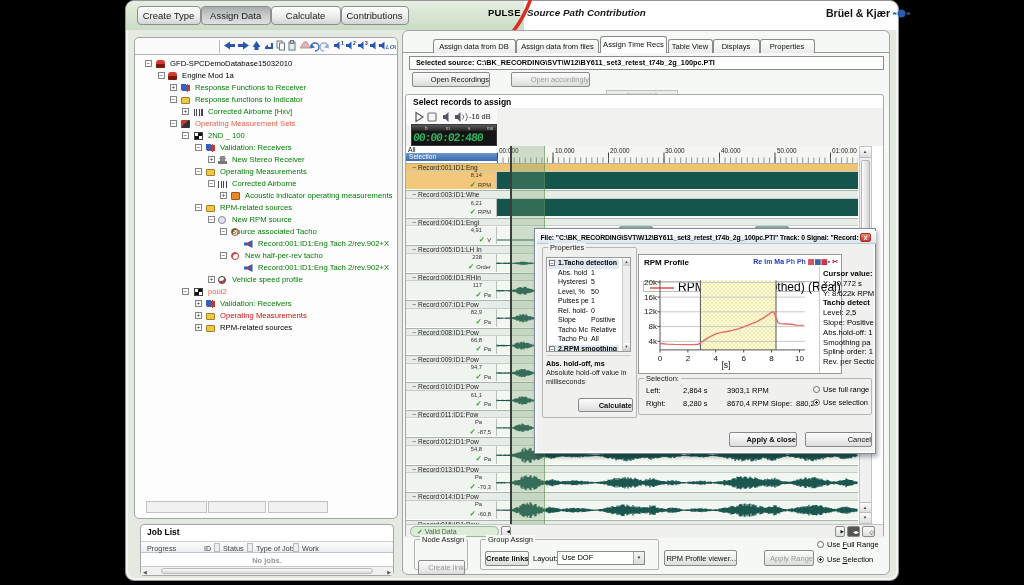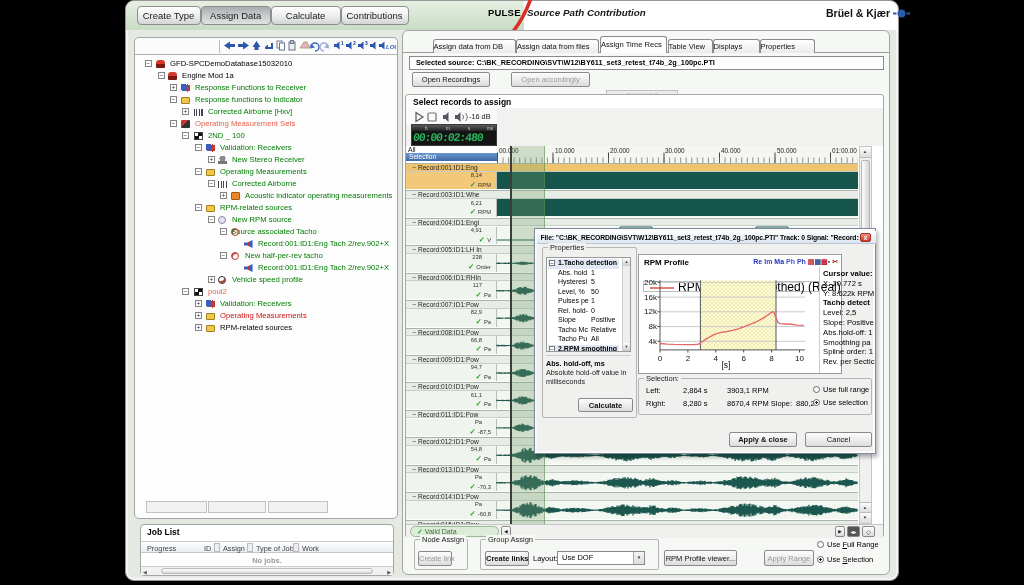--- a/index.html
+++ b/index.html
@@ -7,22 +7,22 @@
 #win{position:absolute;left:125px;top:0;width:774px;height:581px;background:#e4e9e1;border-radius:9px;border:1px solid #979797;box-shadow:inset 0 0 0 2px #f4f4f4}
 #hdrg{position:absolute;left:126px;top:1px;width:398px;height:29px;background:linear-gradient(180deg,#e6efe2,#c9dcc4);border-radius:9px 0 0 0}
 #hdrw{position:absolute;left:524px;top:1px;width:373px;height:29px;background:#fff;border-radius:0 9px 0 0}
 .tab0{position:absolute;top:6px;height:19px;border:1px solid #8e8e8e;border-radius:4px;background:linear-gradient(180deg,#fefefe,#eceded 55%,#d3d5d5);font-size:9.5px;color:#1a1a1a;text-align:center;line-height:17px;white-space:nowrap}
 .tab0.act{background:linear-gradient(180deg,#a7acb0,#c8cccd 50%,#dee1e1)}
 .panel{position:absolute;background:#fdfdfd;border:1px solid #a5a5a5;border-radius:5px}
 .texp{position:absolute;width:7px;height:7px;border:1px solid #848484;background:#fff;font-size:6.5px;line-height:5px;text-align:center;color:#333;z-index:3}
 .ttxt{position:absolute;white-space:nowrap;font-size:7.7px;line-height:10px}
 .ti{position:absolute;width:9px;height:8px}
 .lpcell{position:absolute;top:501px;height:12px;border:1px solid #c2c2c2;background:#f1f1f1}
-.tab1{position:absolute;border:1px solid #8a8a8a;border-bottom:none;border-radius:3px 3px 0 0;background:linear-gradient(180deg,#fff,#ebebeb);font-size:7.6px;color:#111;white-space:nowrap}
-.btn{position:absolute;border:1px solid #8a8a8a;border-radius:2px;background:linear-gradient(180deg,#fcfcfc,#eaeaea 60%,#dcdcdc);font-size:7.5px;text-align:center;color:#111;white-space:nowrap}
+.tab1{position:absolute;border:1px solid #8a8a8a;border-bottom:none;border-radius:3px 3px 0 0;background:linear-gradient(180deg,#fff,#ebebeb);font-size:7.6px;color:#111;text-align:center;white-space:nowrap}
+.btn{position:absolute;border:1px solid #8a8a8a;border-radius:2px;background:linear-gradient(180deg,#fcfcfc,#eaeaea 60%,#dcdcdc);font-size:7.5px;text-align:right;color:#111;white-space:nowrap}
 .btn.dis{color:#9a9a9a}
 .rhdr{position:absolute;left:406px;width:452.5px;height:8.6px;border-top:1px solid #a9b4ab;border-bottom:1px solid #c6cec7;font-size:6.6px;line-height:7.5px;color:#222;padding-left:6px;white-space:nowrap}
 .rhdr .exp{font-size:7px;color:#444}
 .rlbl{position:absolute;left:406px;width:91px;height:17.8px;border-right:1px solid #b8c0b8}
 .rv1{position:absolute;right:14px;top:0.5px;font-size:5.8px;color:#333}
 .rv2{position:absolute;right:5px;bottom:0.5px;font-size:5.8px;color:#333}
 .chk{color:#2e9e2e;font-weight:bold;font-size:7.5px;margin-right:2px}
 .rwav{position:absolute;left:497px;width:361px;height:17.8px}
 .tealbar{position:absolute;left:497px;width:361px;background:#15554c}
 .gb{position:absolute;border:1px solid #b5b5b5;border-radius:2px;font-size:7.5px}
@@ -155,21 +155,21 @@
 <div class="lpcell" style="left:146px;width:61px"></div>
 <div class="lpcell" style="left:208px;width:58px"></div>
 <div class="lpcell" style="left:268px;width:60px"></div>
 
 <div class="panel" style="left:140px;top:524px;width:254px;height:52px;border-radius:4px;background:#fff"></div>
 <div class="abs" style="left:147px;top:527px;font-size:8.5px;font-weight:bold">Job List</div>
 <div class="abs" style="left:141px;top:541px;width:252px;height:12px;background:linear-gradient(180deg,#fdfdfd,#e9eef3);border-top:1px solid #ccc;border-bottom:1px solid #c5c5c5;font-size:7.3px;color:#444">
 <span class="abs" style="left:6px;top:2px">Progress</span>
 <span class="abs" style="left:63px;top:2px">ID</span>
     <span class="abs" style="left:73px;top:1px;width:6px;height:9px;border:1px solid #bbb;background:#eee"></span>
-<span class="abs" style="left:82px;top:2px">Assign</span>
+<span class="abs" style="left:82px;top:2px">Status</span>
     <span class="abs" style="left:106px;top:1px;width:6px;height:9px;border:1px solid #bbb;background:#eee"></span>
 <span class="abs" style="left:115px;top:2px">Type of Job</span>
     <span class="abs" style="left:152px;top:1px;width:6px;height:9px;border:1px solid #bbb;background:#eee"></span>
 <span class="abs" style="left:161px;top:2px">Work</span>
   </div>
 <div class="abs" style="left:141px;top:556px;width:252px;text-align:center;font-size:7.5px;font-weight:bold;color:#999">No jobs.</div>
 <div class="abs" style="left:141px;top:566px;width:252px;height:9px;background:#f1f1f1;border-top:1px solid #ccc">
 <span class="abs" style="left:2px;top:1.5px;font-size:5px;color:#555">◀</span>
 <span class="abs" style="right:2px;top:1.5px;font-size:5px;color:#555">▶</span>
 <span class="abs" style="left:20px;top:1px;width:212px;height:6px;background:linear-gradient(180deg,#fdfdfd,#d8d8d8);border:1px solid #bbb;border-radius:3px"></span>
@@ -402,21 +402,21 @@
 <div class="abs" style="left:406px;top:524px;width:477px;height:13.5px;background:#f0f0ee;border-top:1px solid #c5c5c5">
 <div class="abs" style="left:4px;top:1px;width:89px;height:11px;background:#ddecd8;border:1px solid #9ab89a;border-radius:6px;font-size:7px;color:#3d6b3d;line-height:10px;padding-left:6px"><span style="color:#2e9e2e;font-weight:bold">✓</span> Valid Data</div>
 <div class="btn" style="left:95px;top:1px;width:10px;height:11px;font-size:4.5px;line-height:10px">◀</div>
 <div class="btn" style="left:429px;top:1px;width:10px;height:11px;font-size:4.5px;line-height:10px">▶</div>
 <div class="btn" style="left:441px;top:1px;width:13px;height:11px;font-size:6px;line-height:10px;background:#555;color:#fff">◂▸</div>
 <div class="btn" style="left:456px;top:1px;width:13px;height:11px;font-size:6px;line-height:10px">◇</div>
 </div>
 
 <div class="gb gb2" style="left:414px;top:539px;width:54px;height:31px">
     <i>Node Assign</i>
-<div class="btn dis" style="left:3px;top:11px;width:34px;height:15px;line-height:14px">Create link</div>
+<div class="btn dis" style="left:3px;top:20px;width:47px;height:15px;line-height:14px">Create link</div>
   </div>
 <div class="gb gb2" style="left:480px;top:539px;width:179px;height:31px">
     <i>Group Assign</i>
 <div class="btn" style="left:4px;top:11px;width:44px;height:15px;line-height:14px;font-weight:bold">Create links</div>
 <span class="abs" style="left:52px;top:14px">Layout:</span>
 <div class="abs" style="left:76px;top:11px;width:88px;height:14px;background:#fff;border:1px solid #8a8a8a;line-height:12px;padding-left:4px">Use DOF
 <span class="abs" style="right:0;top:0;width:11px;height:12px;background:linear-gradient(180deg,#f5f5f5,#dcdcdc);border-left:1px solid #aaa;text-align:center;font-size:4.5px;color:#333;line-height:11px">▼</span></div>
   </div>
 <div class="btn" style="left:664px;top:550px;width:73px;height:16px;line-height:15px">RPM Profile viewer...</div>
 <div class="btn dis" style="left:764px;top:550px;width:50px;height:16px;line-height:15px">Apply Range</div>

